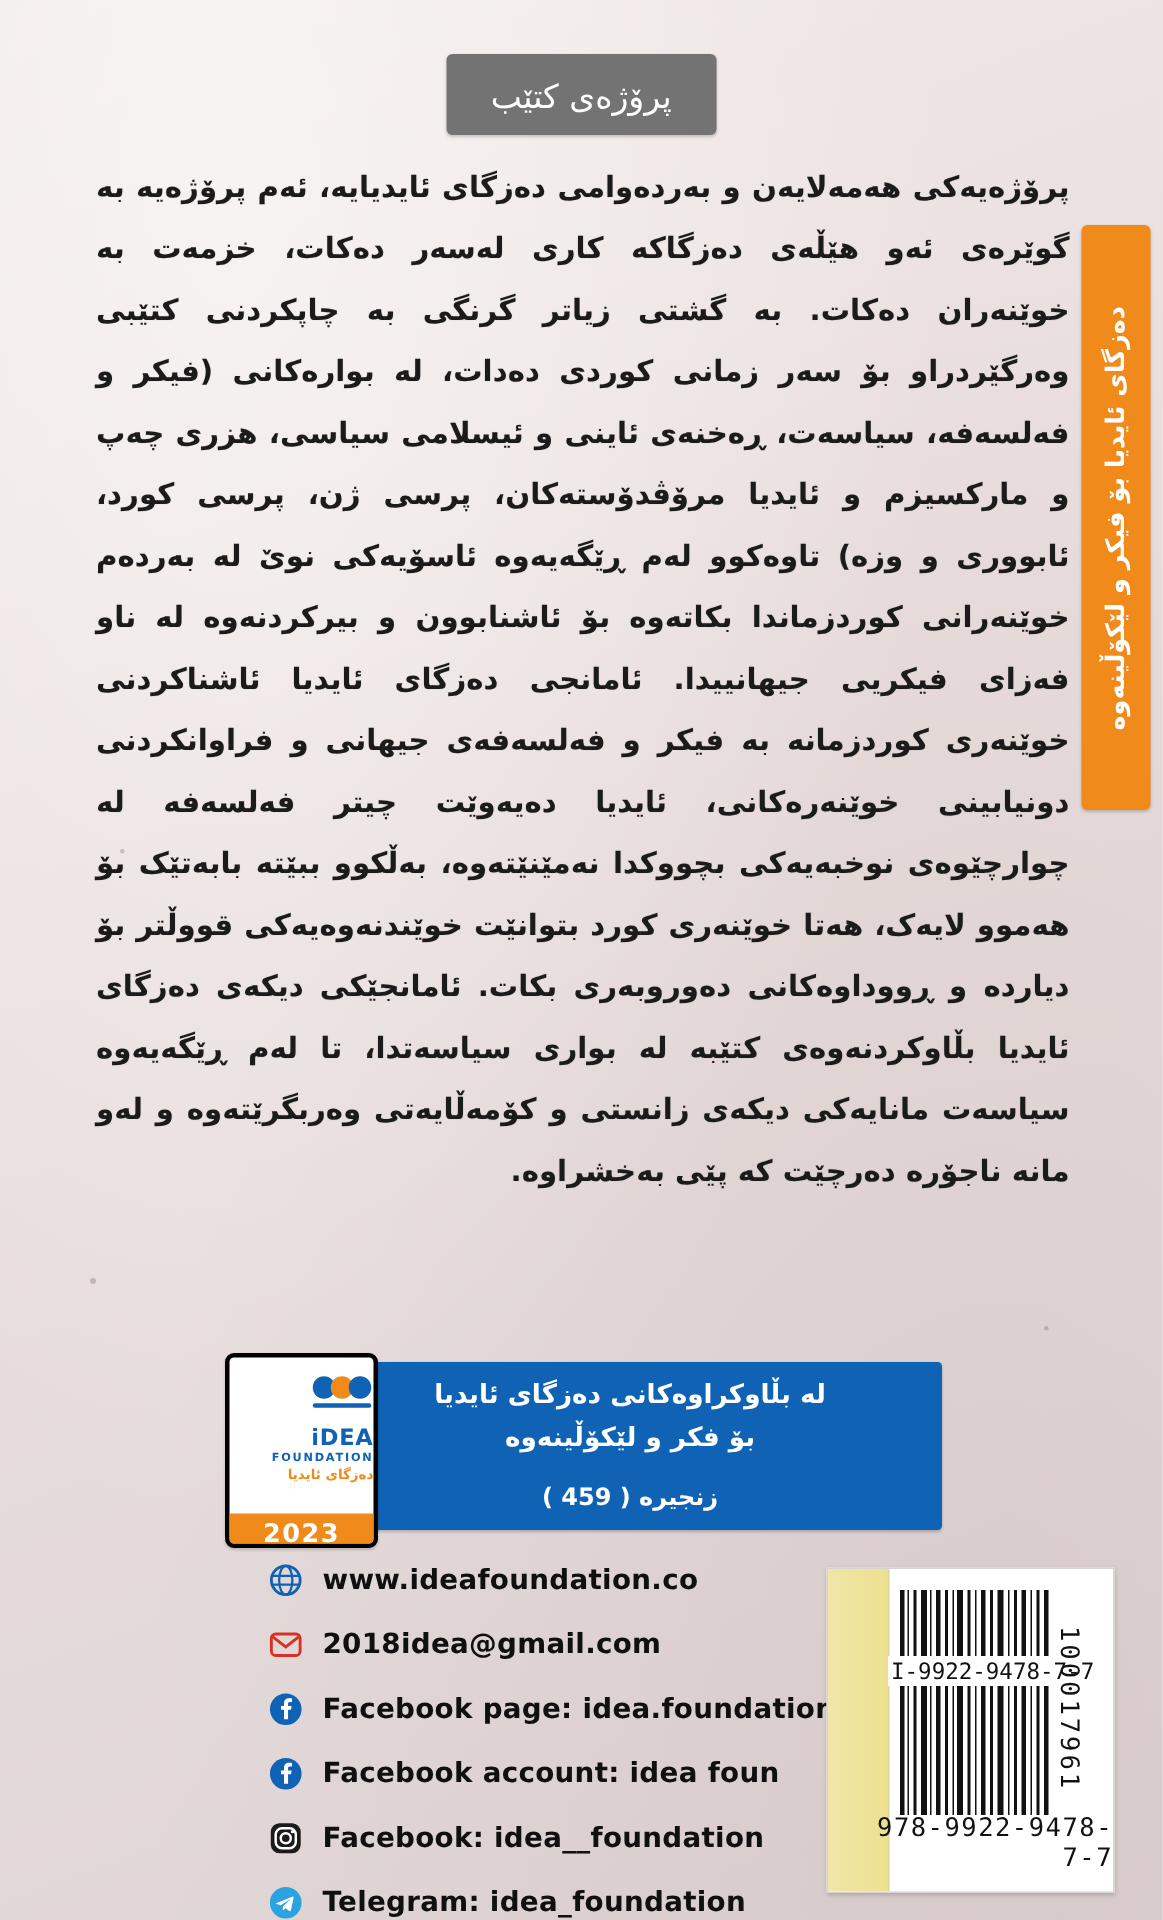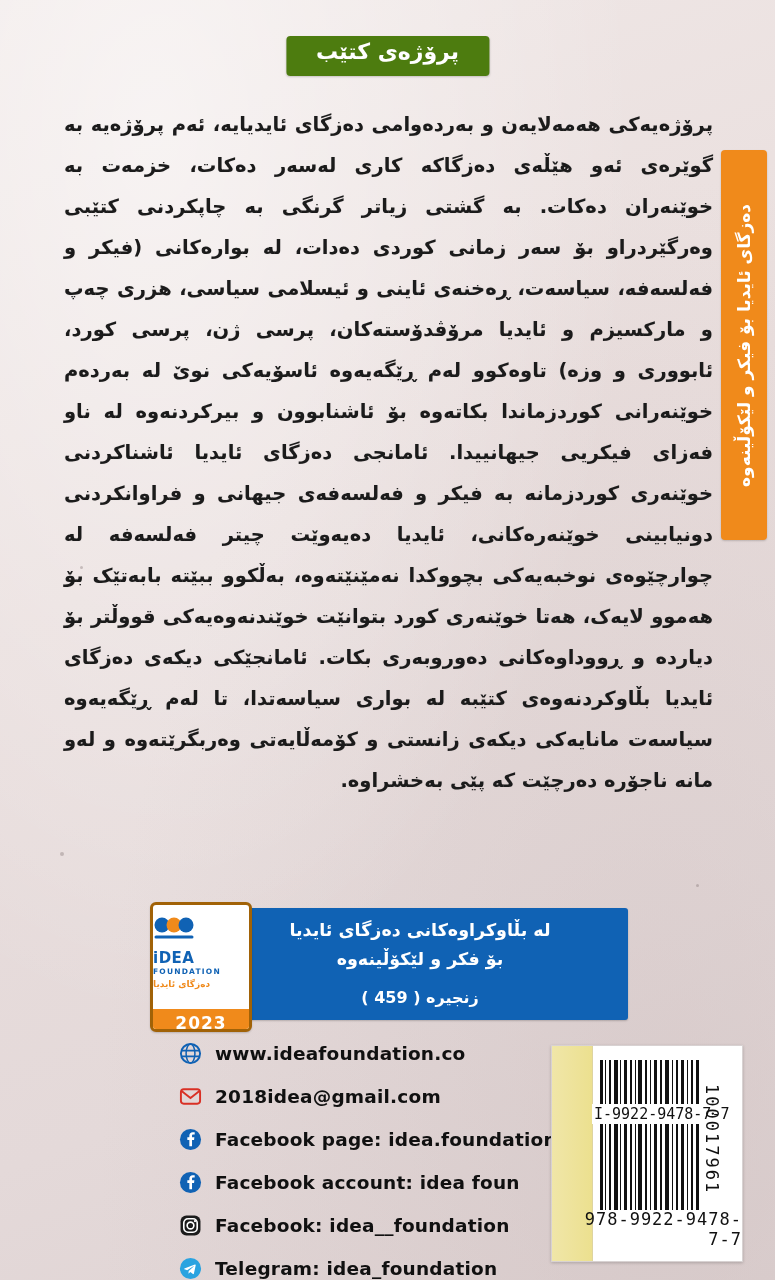--- a/index.html
+++ b/index.html
@@ -18,26 +18,26 @@
       radial-gradient(ellipse at 85% 90%, rgba(205,190,190,0.45), rgba(255,255,255,0) 60%),
       linear-gradient(160deg,#f0e8e7 0%,#e9dedd 40%,#e4d9d9 75%,#ded2d2 100%);
     pointer-events:none;
   }
   .sheet{position:absolute;inset:0;}
 
   
   .title-badge{
     position:absolute;
     top:36px;left:50%;transform:translateX(-50%);
-    background:#4d7c0f;
+    background:#737373;
     color:#ffffff;
-    padding:3px 30px 12px 30px;
+    padding:17px 30px 12px 30px;
     border-radius:4px;
     font-size:22px;
-    font-weight:bold;
+    font-weight:normal;
     letter-spacing:0;
     white-space:nowrap;
     box-shadow:0 1px 2px rgba(0,0,0,0.18);
     text-align:center;
   }
 
   
   .side-tab{
     position:absolute;
     top:150px;right:8px;
@@ -96,24 +96,24 @@
     box-shadow:0 1px 2px rgba(0,0,0,0.2);
   }
   .banner-line{font-size:17.5px;font-weight:bold;line-height:1.35;text-align:center;}
   .banner-line.small{font-size:16px;margin-top:11px;}
 
   .logo-box{
     position:absolute;
     left:0;top:-6px;
     width:96px;height:124px;
     background:#ffffff;
-    border:3px solid #a16207;
+    border:3px solid #000000;
     border-radius:6px;
     display:flex;flex-direction:column;
-    align-items:flex-end;
+    align-items:flex-start;
     box-shadow:0 1px 2px rgba(0,0,0,0.18);
     overflow:hidden;
   }
   .logo-mark{margin-top:10px;}
   .logo-idea{
     font-size:15px;font-weight:bold;color:#1062b4;letter-spacing:0.5px;
     line-height:1;margin-top:2px;
   }
   .logo-found{
     font-size:7.5px;font-weight:bold;color:#1062b4;letter-spacing:1.2px;

